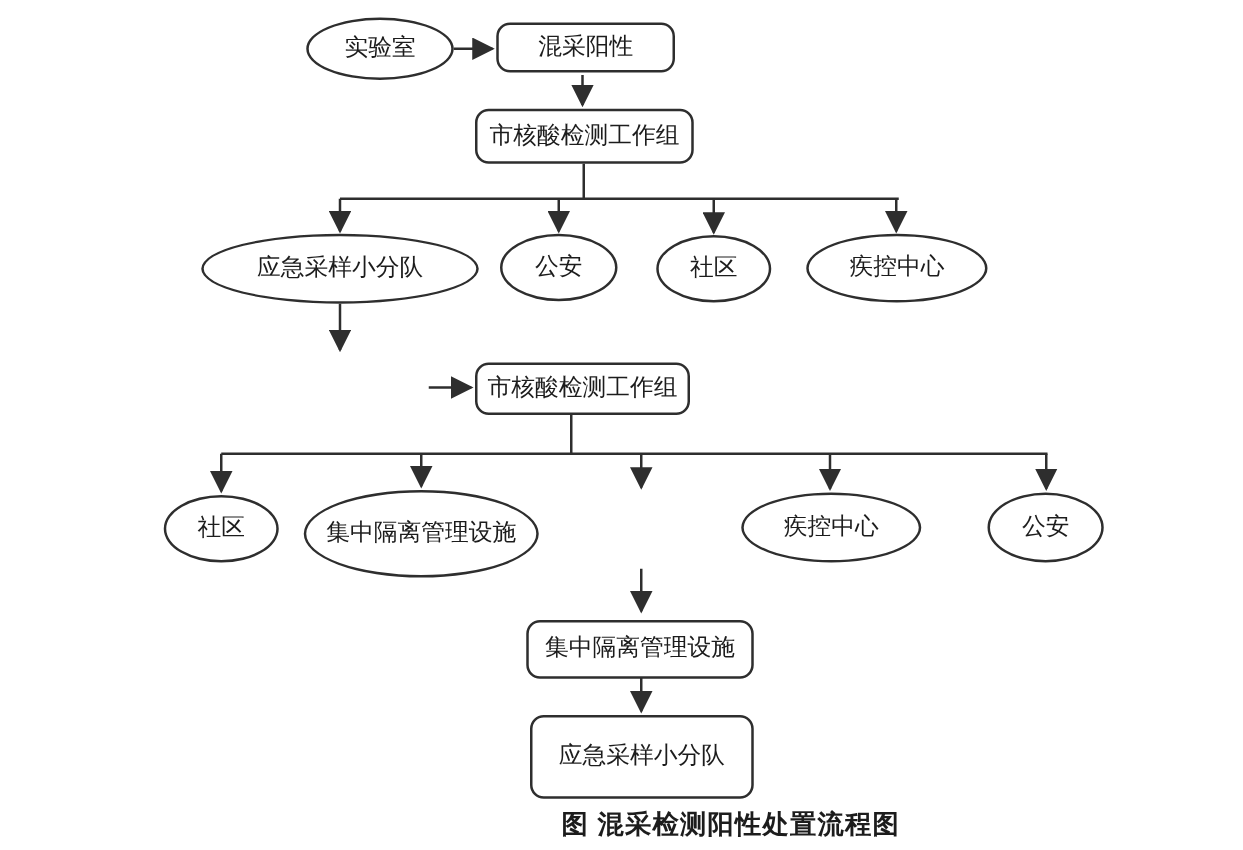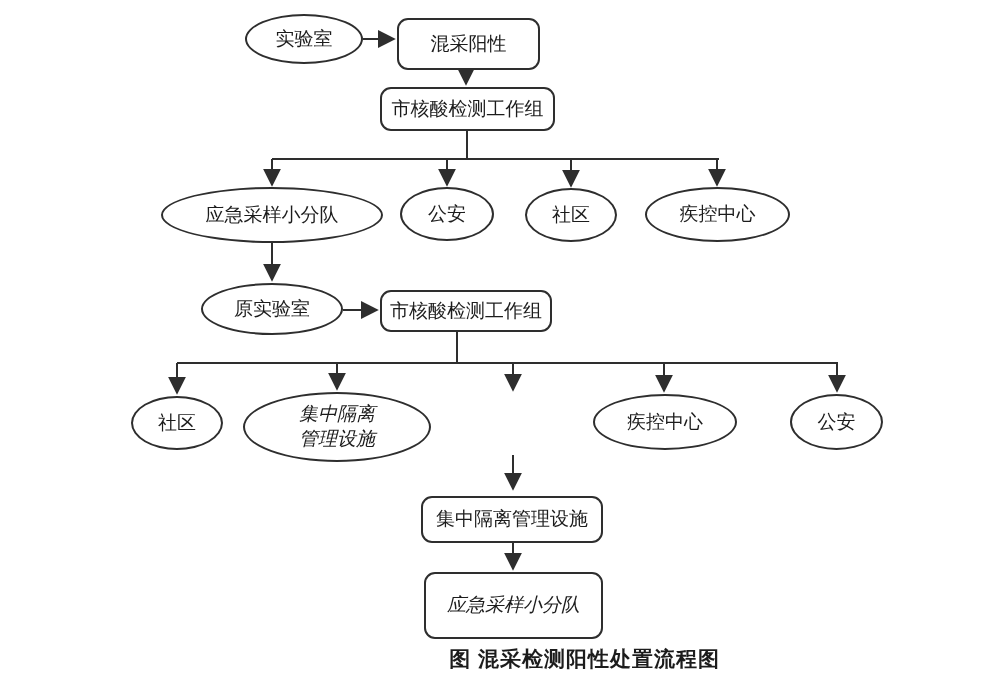--- a/index.html
+++ b/index.html
@@ -23,21 +23,21 @@
   .node{
     position:absolute;box-sizing:border-box;
     border:2px solid var(--line);
     background:var(--bg);
     display:flex;align-items:center;justify-content:center;
     text-align:right;
     color:var(--text);
     font-size:19px;line-height:1.3;
     white-space:nowrap;
   }
-  .node.two-line{flex-direction:column;font-style:italic;}
+  .node.two-line{flex-direction:row;}
   .ellipse{border-radius:50%;}
   .rect{border-radius:11px;}
   .caption{
     position:absolute;left:300px;top:645px;width:420px;
     text-align:right;
     color:var(--text);
     font-size:21px;font-weight:bold;
     letter-spacing:1px;
   }
 </style>
@@ -73,21 +73,21 @@
     <path class="edge" d="M837,363 V391" marker-end="url(#arrow)"></path>
 
     <path class="edge" d="M513,455 V489" marker-end="url(#arrow)"></path>
     <path class="edge" d="M513,536 V569" marker-end="url(#arrow)"></path>
   </svg>
 
   <div class="node ellipse" style="left:245px;top:14px;width:118px;height:50px">
     <span>实验室</span>
   </div>
 
-  <div class="node rect" style="left:397px;top:18px;width:143px;height:52px">
+  <div class="node rect" style="left:397px;top:18px;width:143px;height:40px">
     <span>混采阳性</span>
   </div>
 
   <div class="node rect" style="left:380px;top:87px;width:175px;height:44px">
     <span>市核酸检测工作组</span>
   </div>
 
   <div class="node ellipse" style="left:161px;top:187px;width:222px;height:56px">
     <span>应急采样小分队</span>
   </div>
@@ -97,23 +97,20 @@
   </div>
 
   <div class="node ellipse" style="left:525px;top:188px;width:92px;height:54px">
     <span>社区</span>
   </div>
 
   <div class="node ellipse" style="left:645px;top:187px;width:145px;height:55px">
     <span>疾控中心</span>
   </div>
 
-  <div class="node ellipse" style="left:201px;top:283px;width:142px;height:52px">
-    <span>原实验室</span>
-  </div>
 
   <div class="node rect" style="left:380px;top:290px;width:172px;height:42px">
     <span>市核酸检测工作组</span>
   </div>
 
   <div class="node ellipse" style="left:131px;top:396px;width:92px;height:54px">
     <span>社区</span>
   </div>
 
   <div class="node ellipse two-line" style="left:243px;top:392px;width:188px;height:70px">

